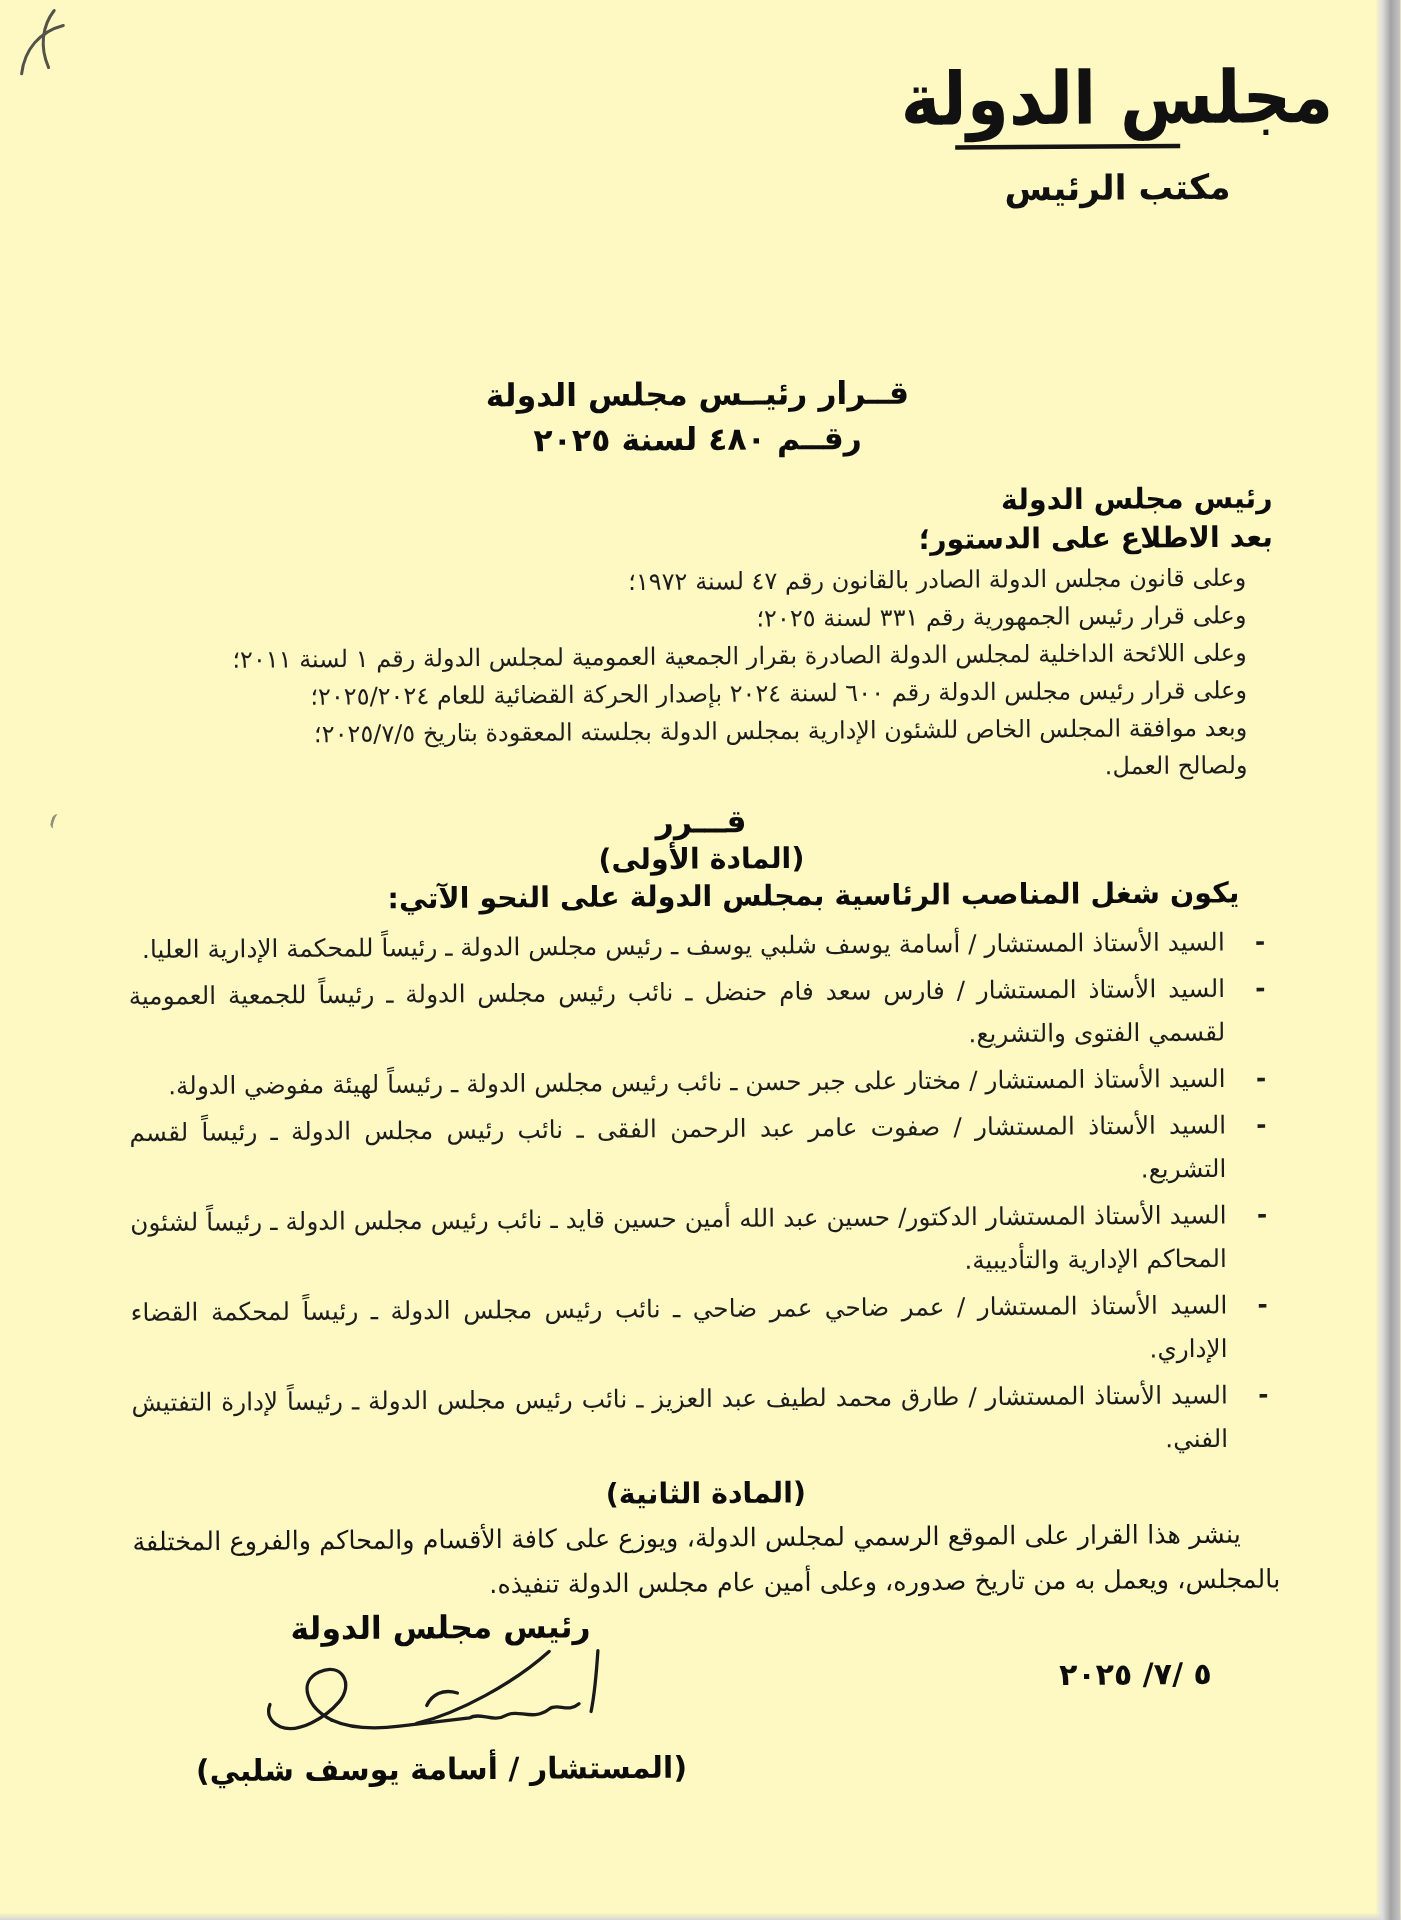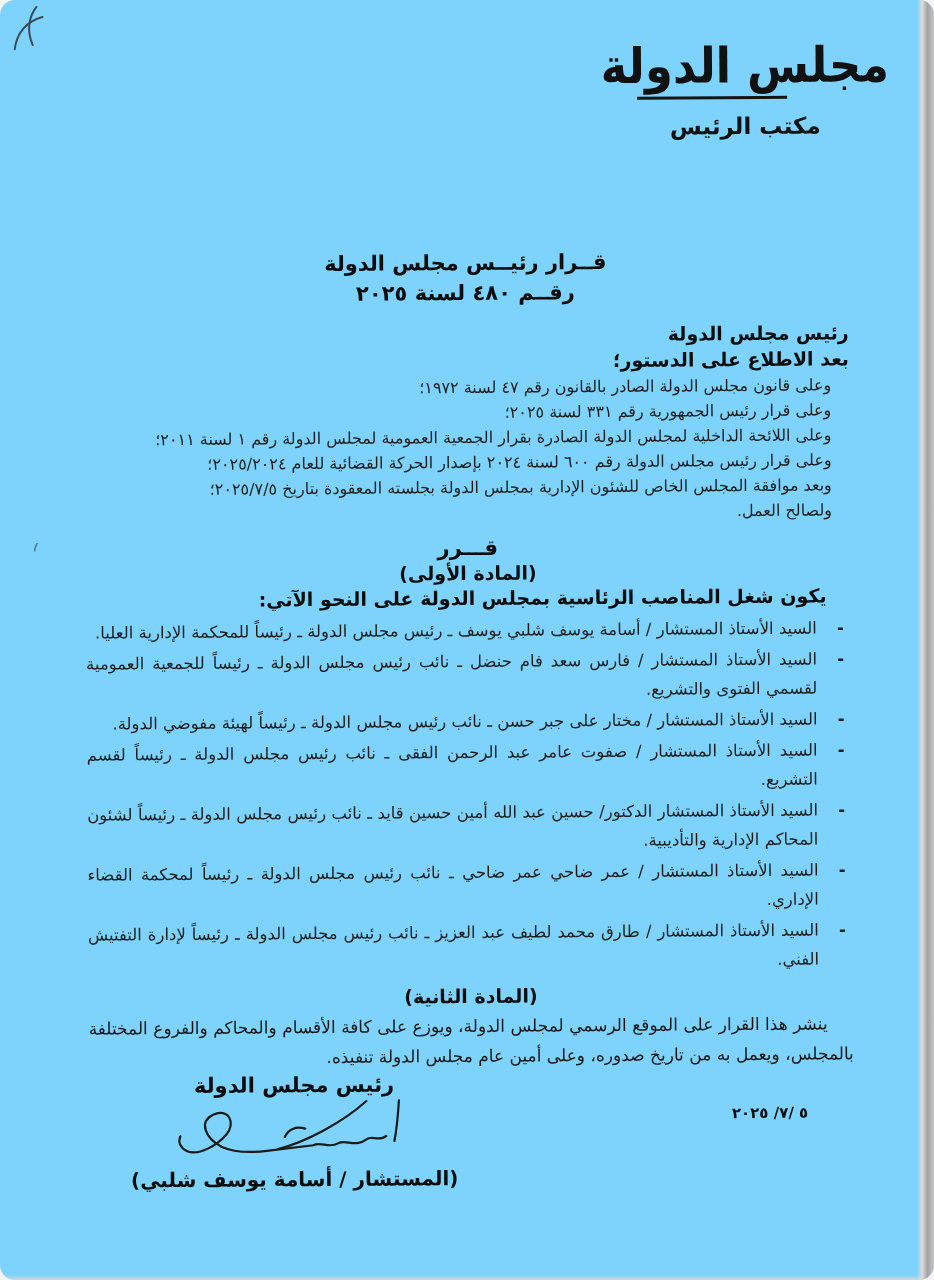--- a/index.html
+++ b/index.html
@@ -5,24 +5,23 @@
   html, body {
     margin: 0; padding: 0;
     width: 934px; height: 1280px;
     overflow: hidden;
     background: #f4f4f2;
     font-family: "DejaVu Sans", sans-serif;
   }
   .page {
     position: absolute; inset: 0;
     width: 934px; height: 1280px;
-    background: #7dd3fc;
+    background: #fef9c3;
     color: #1c1c1c;
     overflow: hidden;
-    border-radius: 15px;
   }
   .tilt { position:absolute; inset:0; transform: rotate(-0.4deg); transform-origin: 50% 40%; }
 
   
   .edge-right {
     position: absolute; top: 0; right: 0; width: 17px; height: 100%;
     background: linear-gradient(to right, rgba(255,255,255,0) 0%, #dcdcdc 30%, #a3a3a3 62%, #c6c6c6 100%);
     z-index: 5;
   }
   .edge-bottom {
@@ -95,21 +94,21 @@
   .article2-wrap { margin-top: 8px; }
   .article2-body {
     font-size: 17px; line-height: 30px; margin-top: 3px;
     text-indent: 26px; text-align: justify; text-align-last: right;
     color: #161616;
   }
 
   
   .decree-date {
     position: absolute; top: 1106px; right: 130px;
-    font-size: 15px; font-weight: bold; direction: rtl; color: #0d0d0d;
+    font-size: 20px; font-weight: bold; direction: rtl; color: #0d0d0d;
   }
   .sig-block {
     position: absolute; top: 1072px; left: 95px; width: 390px;
     text-align: center; direction: rtl;
   }
   .sig-title { font-size: 21px; font-weight: bold; color: #0c0c0c; }
   .sig-scribble { display: block; margin: -4px auto -12px; transform: rotate(-4deg); }
   .sig-name { font-size: 20px; font-weight: bold; color: #0c0c0c; }
 </style>
 </head>

